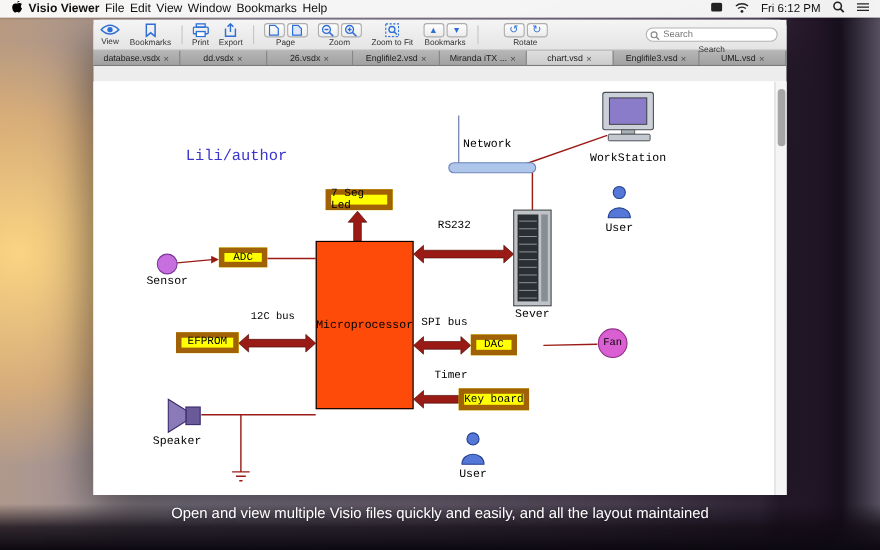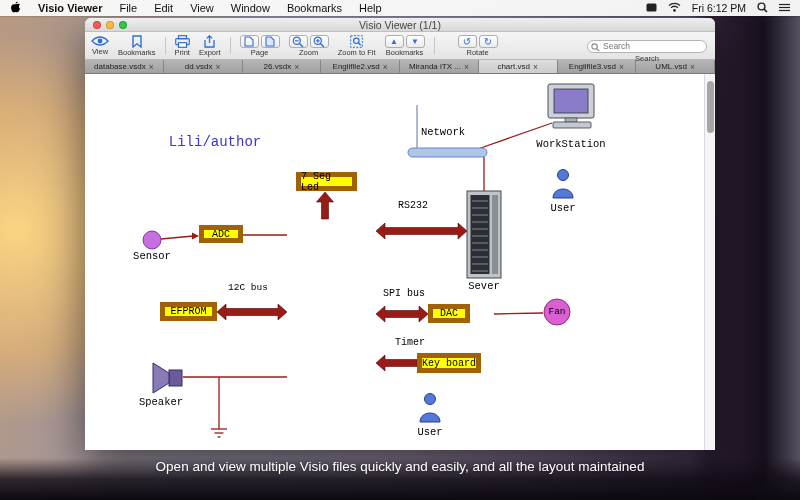--- a/index.html
+++ b/index.html
@@ -12,21 +12,21 @@
       radial-gradient(ellipse 300px 270px at 2% 46%, rgba(255,215,130,.95) 0%, rgba(246,190,110,.55) 45%, rgba(230,180,120,0) 72%),
       linear-gradient(100deg,#b89a80 0%,#9b94a6 28%,#8f8298 52%,#6e5f78 72%,#43344e 88%,#241a2b 100%);
   }
   .cliff { position:absolute; top:0; right:0; width:110px; height:100%;
     background:linear-gradient(to right, rgba(40,28,46,0) 0%, rgba(40,28,46,.85) 18%, #241729 45%, #17101d 68%, #3a3342 86%, #565061 100%); }
   .valley { position:absolute; left:0; right:0; bottom:0; height:42px;
     background:linear-gradient(to bottom, rgba(18,12,22,0) 0%, rgba(18,12,22,.8) 50%, #0d0911 100%); }
 
   
   .menubar { position:absolute; top:0; left:0; right:0; height:16px; background:rgba(250,250,250,.96);
-    display:flex; align-items:center; padding:0 10px; gap:17px; font-size:11px; color:#111;
+    display:flex; align-items:center; padding:0 10px; gap:5px; font-size:11px; color:#111;
     box-shadow:0 0 2px rgba(0,0,0,.35); z-index:30; }
   .menubar .app { font-weight:bold; }
   .mitem { cursor:default; }
   .mb-right { margin-left:auto; display:flex; align-items:center; gap:11px;text-align:right; }
   .mb-right .clock { font-size:10.5px; }
 
   
   .window { position:absolute; left:85px; top:18px; width:630px; height:432px; z-index:20;
     border-radius:6px 6px 0 0; box-shadow:0 18px 45px rgba(0,0,0,.55); background:#ededed; }
   .titlebar { height:14px; background:linear-gradient(#efefef,#d7d7d7); border-radius:6px 6px 0 0;
@@ -128,28 +128,20 @@
             <line x1="0" y1="4.5" x2="11" y2="4.5"></line>
             <line x1="0" y1="7.5" x2="11" y2="7.5"></line>
           </g>
         </svg>
     </span>
   </span>
 </div>
 
 <div class="window">
 
-  <div class="titlebar">
-    <span class="lights">
-      <span class="light l-red"></span>
-      <span class="light l-yel"></span>
-      <span class="light l-grn"></span>
-    </span>
-    <span>Visio Viewer (1/1)</span>
-  </div>
 
   <div class="toolbar">
     <div class="tool">
       <span class="icn">
         <svg width="18" height="12" viewBox="0 0 18 12">
             <path d="M1 6Q9 -2 17 6Q9 14 1 6Z" fill="none" stroke="#2e6fd6" stroke-width="1.4"></path>
             <circle cx="9" cy="6" r="2.4" fill="#2e6fd6"></circle>
           </svg>
       </span>
       <span class="lbl">View</span>
@@ -356,20 +348,21 @@
         <circle cx="472" cy="238" r="13" fill="#da5fd2" stroke="#8f2f88" stroke-width="1"></circle>
       </svg>
 
       <div class="author">Lili/author</div>
 
       <div class="ybox" style="left:211px;top:98px;width:61px;height:19px">7 Seg Led</div>
       <div class="ybox" style="left:114px;top:151px;width:44px;height:18px">ADC</div>
       <div class="ybox" style="left:75px;top:228px;width:57px;height:19px">EFPROM</div>
       <div class="ybox" style="left:343px;top:230px;width:42px;height:19px">DAC</div>
       <div class="ybox" style="left:332px;top:279px;width:64px;height:20px">Key board</div>
+      <div class="obox" style="left:202px;top:145px;width:89px;height:153px">Microprocessor</div>
 
       <div class="dlab" style="left:300px;top:126px;width:56px;font-size:10px">RS232</div>
       <div class="dlab" style="left:330px;top:52px;width:56px;font-size:10.5px">Network</div>
       <div class="dlab" style="left:450px;top:64px;width:72px;font-size:10.5px">WorkStation</div>
       <div class="dlab" style="left:454px;top:128px;width:48px;font-size:10.5px">User</div>
       <div class="dlab" style="left:375px;top:206px;width:48px;font-size:10.5px">Sever</div>
       <div class="dlab" style="left:138px;top:208px;width:50px;font-size:9.5px">12C bus</div>
       <div class="dlab" style="left:295px;top:214px;width:48px;font-size:10px">SPI bus</div>
       <div class="dlab" style="left:301px;top:263px;width:48px;font-size:10px">Timer</div>
       <div class="dlab" style="left:43px;top:176px;width:48px;font-size:10.5px">Sensor</div>

